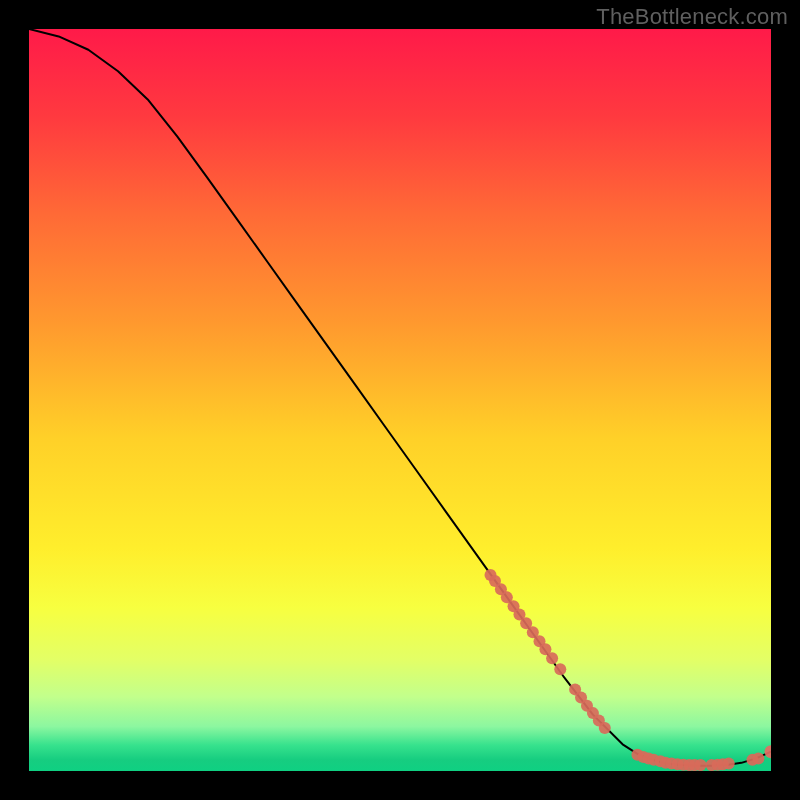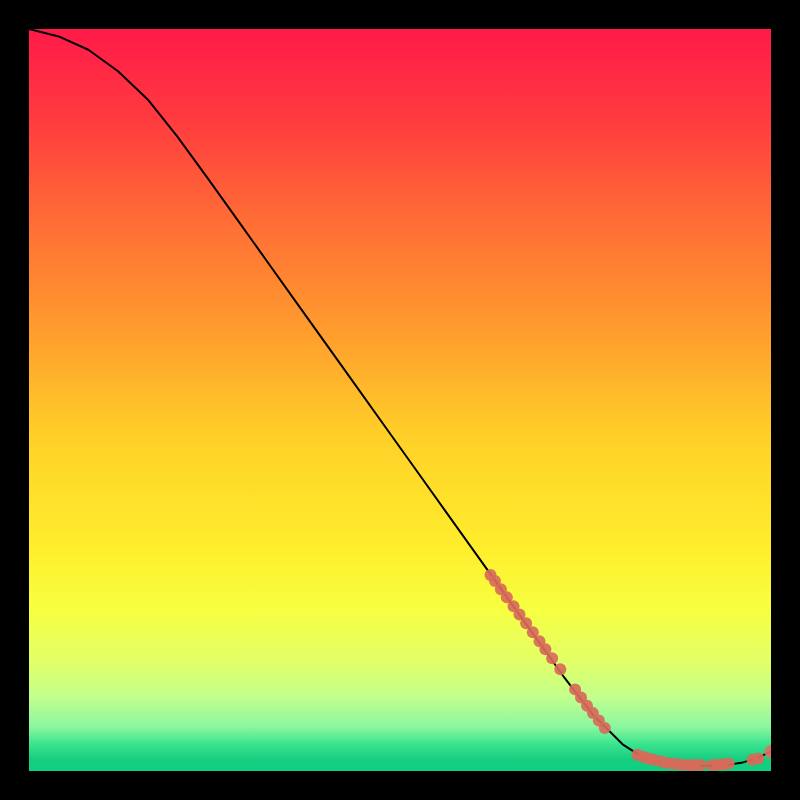--- a/index.html
+++ b/index.html
@@ -35,20 +35,21 @@
     height: 742px;
   }
   .plot svg {
     display: block;
   }
 </style>
 </head>
 <body>
 
 <div class="frame">
+  <div class="watermark">TheBottleneck.com</div>
 
   <div class="plot">
     <svg id="chart-svg" width="742" height="742" viewBox="0 0 742 742">
         <defs>
           <linearGradient id="bg-grad" x1="0" y1="0" x2="0" y2="1">
             <stop offset="0%" stop-color="#ff1a49"></stop>
             <stop offset="12%" stop-color="#ff3a3f"></stop>
             <stop offset="25%" stop-color="#ff6a36"></stop>
             <stop offset="40%" stop-color="#ff9a2e"></stop>
             <stop offset="55.00000000000001%" stop-color="#ffd028"></stop>

